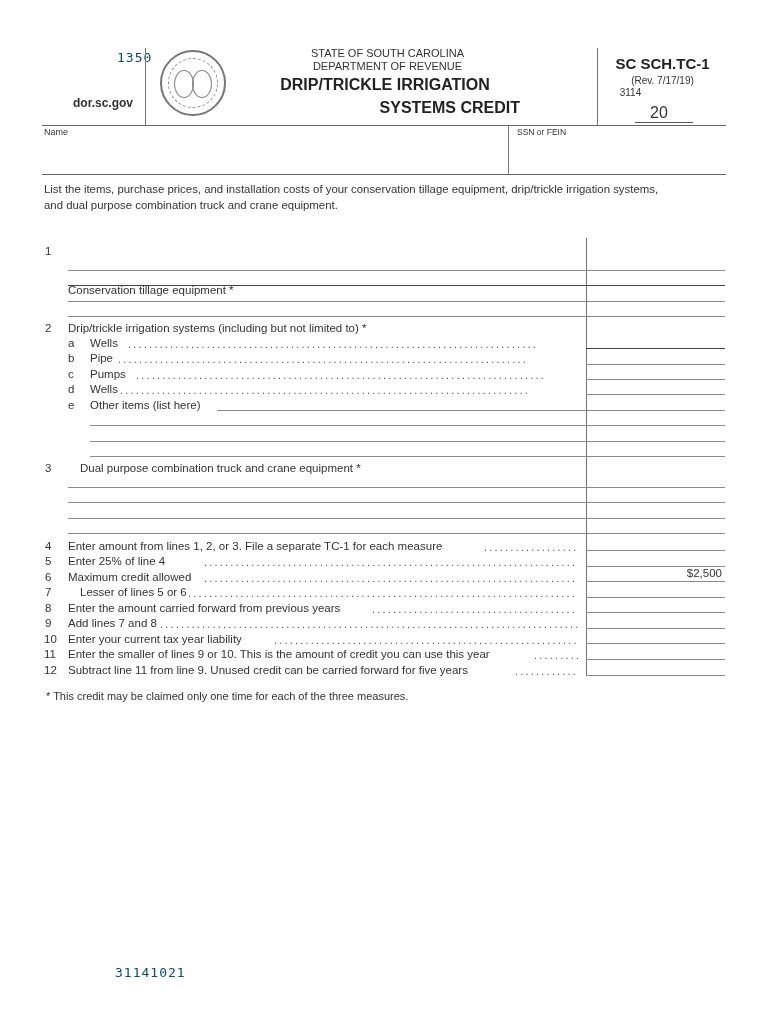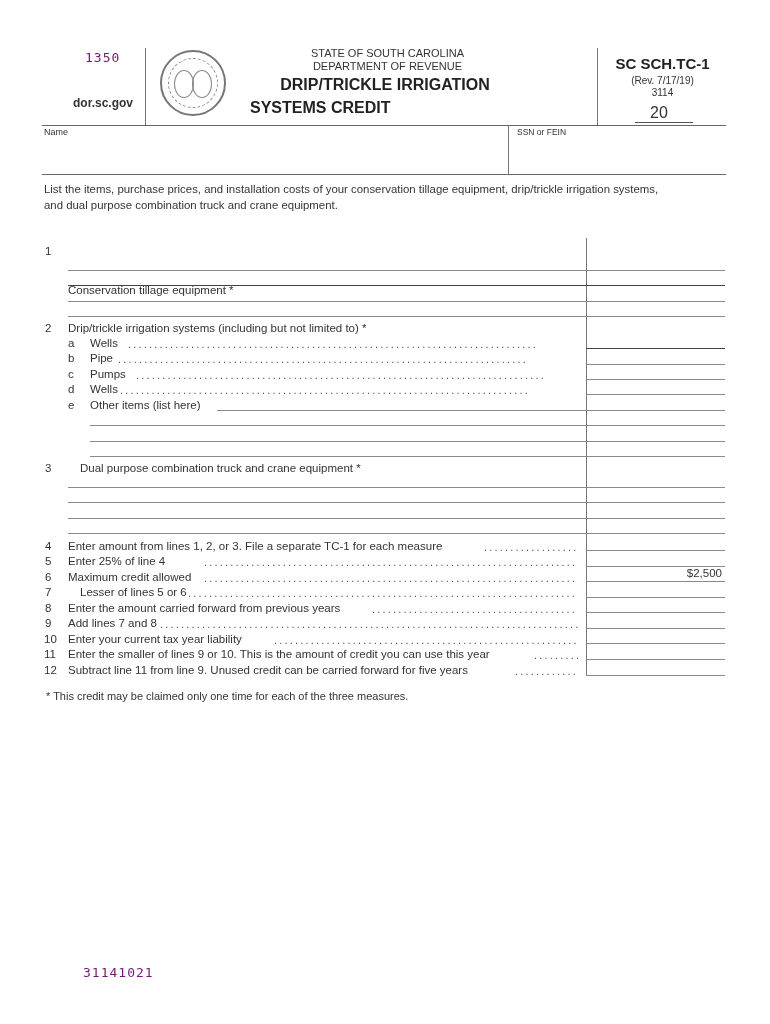--- a/index.html
+++ b/index.html
@@ -2,21 +2,21 @@
 <html><head>
 <meta charset="utf-8">
 <style>
   html, body { margin:0; padding:0; background:#ffffff; }
   body { width:770px; height:1024px; position:relative; overflow:hidden;
          font-family:"Liberation Sans", sans-serif; color:#333; }
   .abs { position:absolute; }
   .hline { position:absolute; height:0; border-top:1px solid #8a8a8a; }
   .hline.dark { border-top:1.5px solid #666; }
   .vline { position:absolute; width:0; border-left:1px solid #777; }
-  .mono { font-family:"DejaVu Sans Mono", monospace; letter-spacing:1px; color:#701a75; }
+  .mono { font-family:"DejaVu Sans Mono", monospace; letter-spacing:1px; color:#0c4a6e;margin-left:32px; }
   .t12 { font-size:11.5px; line-height:14px; }
   .dots { position:absolute; overflow:hidden; white-space:nowrap; font-size:11px; line-height:14px; color:#555; letter-spacing:2.2px; }
   .seal { position:absolute; left:160px; top:50px; width:66px; height:66px; border-radius:50%;
           border:2px solid #777; box-sizing:border-box; }
   .seal .inner { position:absolute; left:6px; top:6px; right:6px; bottom:6px; border-radius:50%; border:1px dashed #888; }
   .seal .l { position:absolute; left:12px; top:18px; width:18px; height:26px; border-radius:50%; border:1px solid #888; }
   .seal .r { position:absolute; right:12px; top:18px; width:18px; height:26px; border-radius:50%; border:1px solid #888; }
   .field { position:absolute; background:transparent; border:none; outline:none; font-family:"Liberation Sans", sans-serif; font-size:11px; }
 </style>
 </head>
@@ -28,26 +28,26 @@
 
 <div class="seal">
   <div class="inner"></div>
     <div class="l"></div>
     <div class="r"></div>
 </div>
 
 <div class="abs" style="left:280px; top:47px; width:215px; text-align:center; font-size:11px; line-height:13px;">STATE OF SOUTH CAROLINA</div>
 <div class="abs" style="left:280px; top:60px; width:215px; text-align:center; font-size:11px; line-height:13px;">DEPARTMENT OF REVENUE</div>
 <div class="abs" style="left:250px; top:76px; width:270px; text-align:center; font-size:16px; font-weight:bold; color:#222;">DRIP/TRICKLE IRRIGATION</div>
-<div class="abs" style="left:250px; top:99px; width:270px; text-align:left; font-size:16px; font-weight:bold; color:#222;">SYSTEMS CREDIT</div>
+<div class="abs" style="left:250px; top:99px; width:270px; text-align:right; font-size:16px; font-weight:bold; color:#222;">SYSTEMS CREDIT</div>
 
 <div class="vline" style="left:597px; top:48px; height:77px;"></div>
 <div class="abs" style="left:600px; top:55px; width:125px; text-align:center; font-size:15px; font-weight:bold; color:#222;">SC SCH.TC-1</div>
 <div class="abs" style="left:600px; top:75px; width:125px; text-align:center; font-size:10px;">(Rev. 7/17/19)</div>
-<div class="abs" style="left:600px; top:87px; width:125px; text-align:center; font-size:10px;">3114</div>
+<div class="abs" style="left:568px; top:87px; width:125px; text-align:center; font-size:10px;">3114</div>
 <div class="abs" style="left:614px; top:104px; font-size:16px;margin-left:36px;">20</div>
 <input class="field" style="left: 635px; top: 106px; width: 54px; height: 14px; border-bottom: 1px solid rgb(85, 85, 85);">
 
 <div class="hline dark" style="left:42px; top:125px; width:684px;"></div>
 
 <div class="abs" style="left:44px; top:127px; font-size:9px;">Name</div>
 <input class="field" style="left: 44px; top: 142px; width: 460px; height: 28px;" value="">
 <div class="vline" style="left:508px; top:125px; height:49px;"></div>
 <div class="abs" style="left:517px; top:127px; font-size:8.5px;">SSN or FEIN</div>
 <input class="field" style="left: 515px; top: 142px; width: 208px; height: 28px;" value="">

